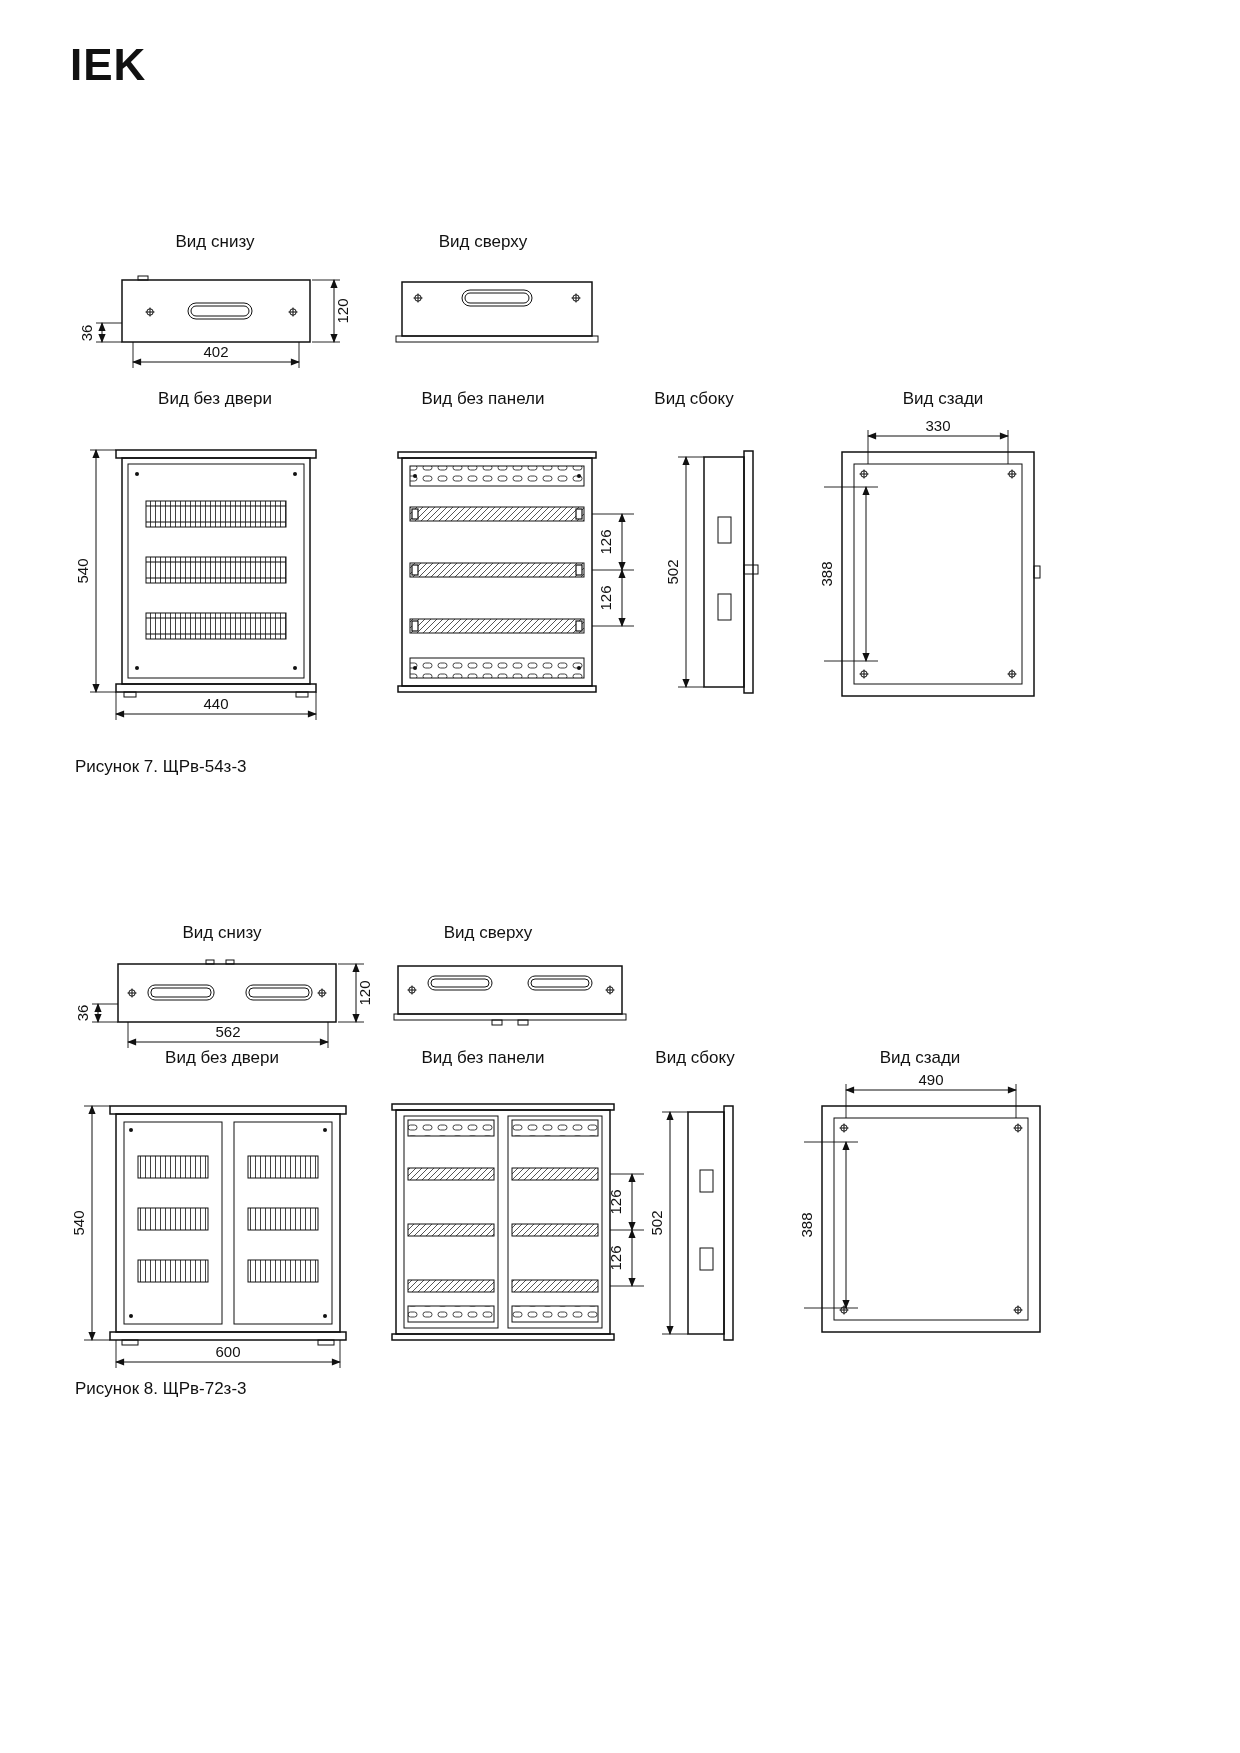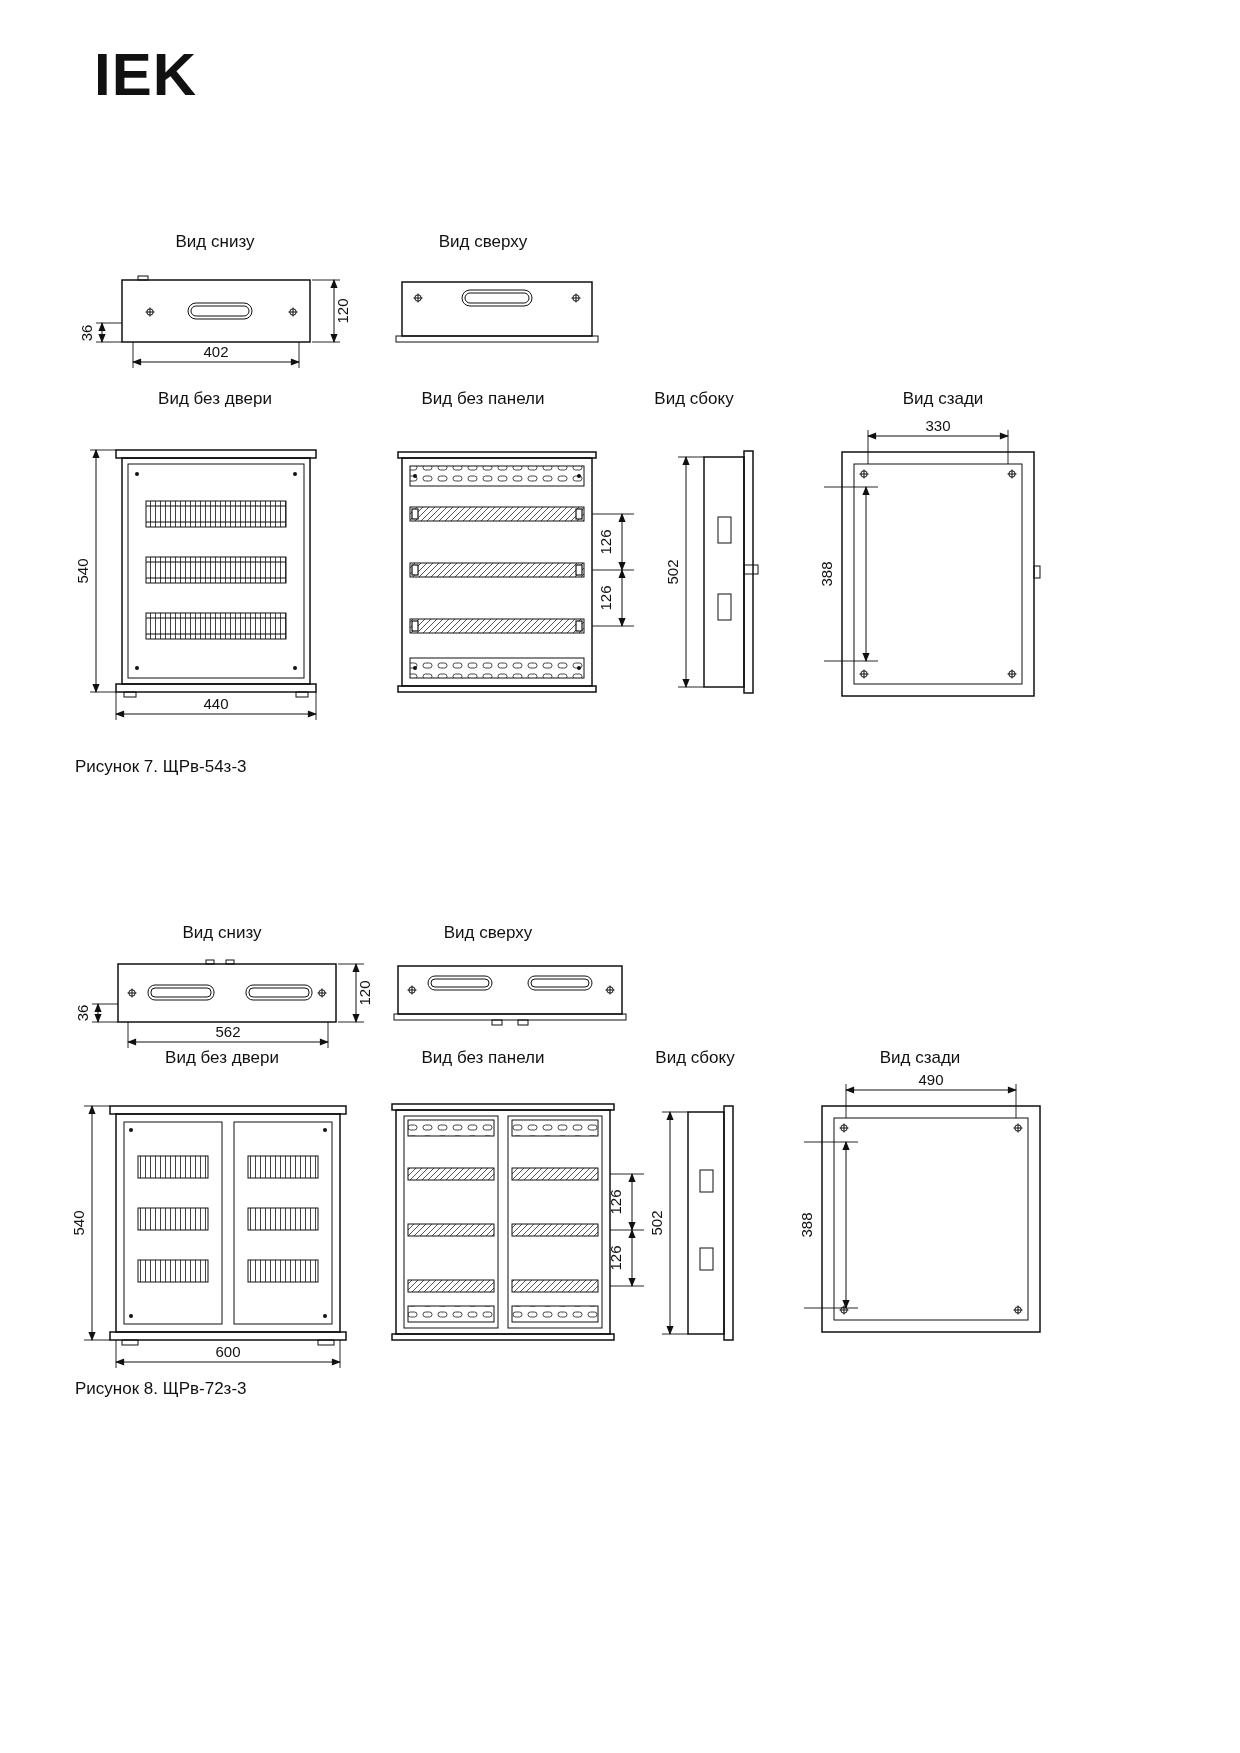--- a/index.html
+++ b/index.html
@@ -1,19 +1,19 @@
 <!DOCTYPE html>
 <html><head>
 <meta charset="utf-8">
 <style>
   html,body{margin:0;padding:0;background:#fff;}
   #page{position:relative;width:1240px;height:1753px;background:#fff;overflow:hidden;
         font-family:"Liberation Sans", sans-serif;}
-  #logo{position:absolute;left:70px;top:40px;font-size:60px;font-weight:900;
-        letter-spacing:1px;color:#111;font-family:"Liberation Sans",sans-serif;margin-left:24px;}
+  #logo{position:absolute;left:70px;top:40px;font-size:44px;font-weight:900;
+        letter-spacing:1px;color:#111;font-family:"Liberation Sans",sans-serif;}
   svg{position:absolute;left:0;top:0;}
   .outline{fill:none;stroke:#111;stroke-width:1.5;}
   .thin{fill:none;stroke:#111;stroke-width:1;}
   .fillw{fill:#fff;stroke:#111;stroke-width:1.2;}
   .ext{stroke:#111;stroke-width:0.9;}
   .dimline{stroke:#111;stroke-width:1;fill:none;}
   .dot{fill:#111;}
   .dimtext{font:15px "Liberation Sans",sans-serif;fill:#111;text-anchor:middle;}
   .vlabel{font:17px "Liberation Sans",sans-serif;fill:#111;text-anchor:middle;}
   .caption{font:17px "Liberation Sans",sans-serif;fill:#111;}

